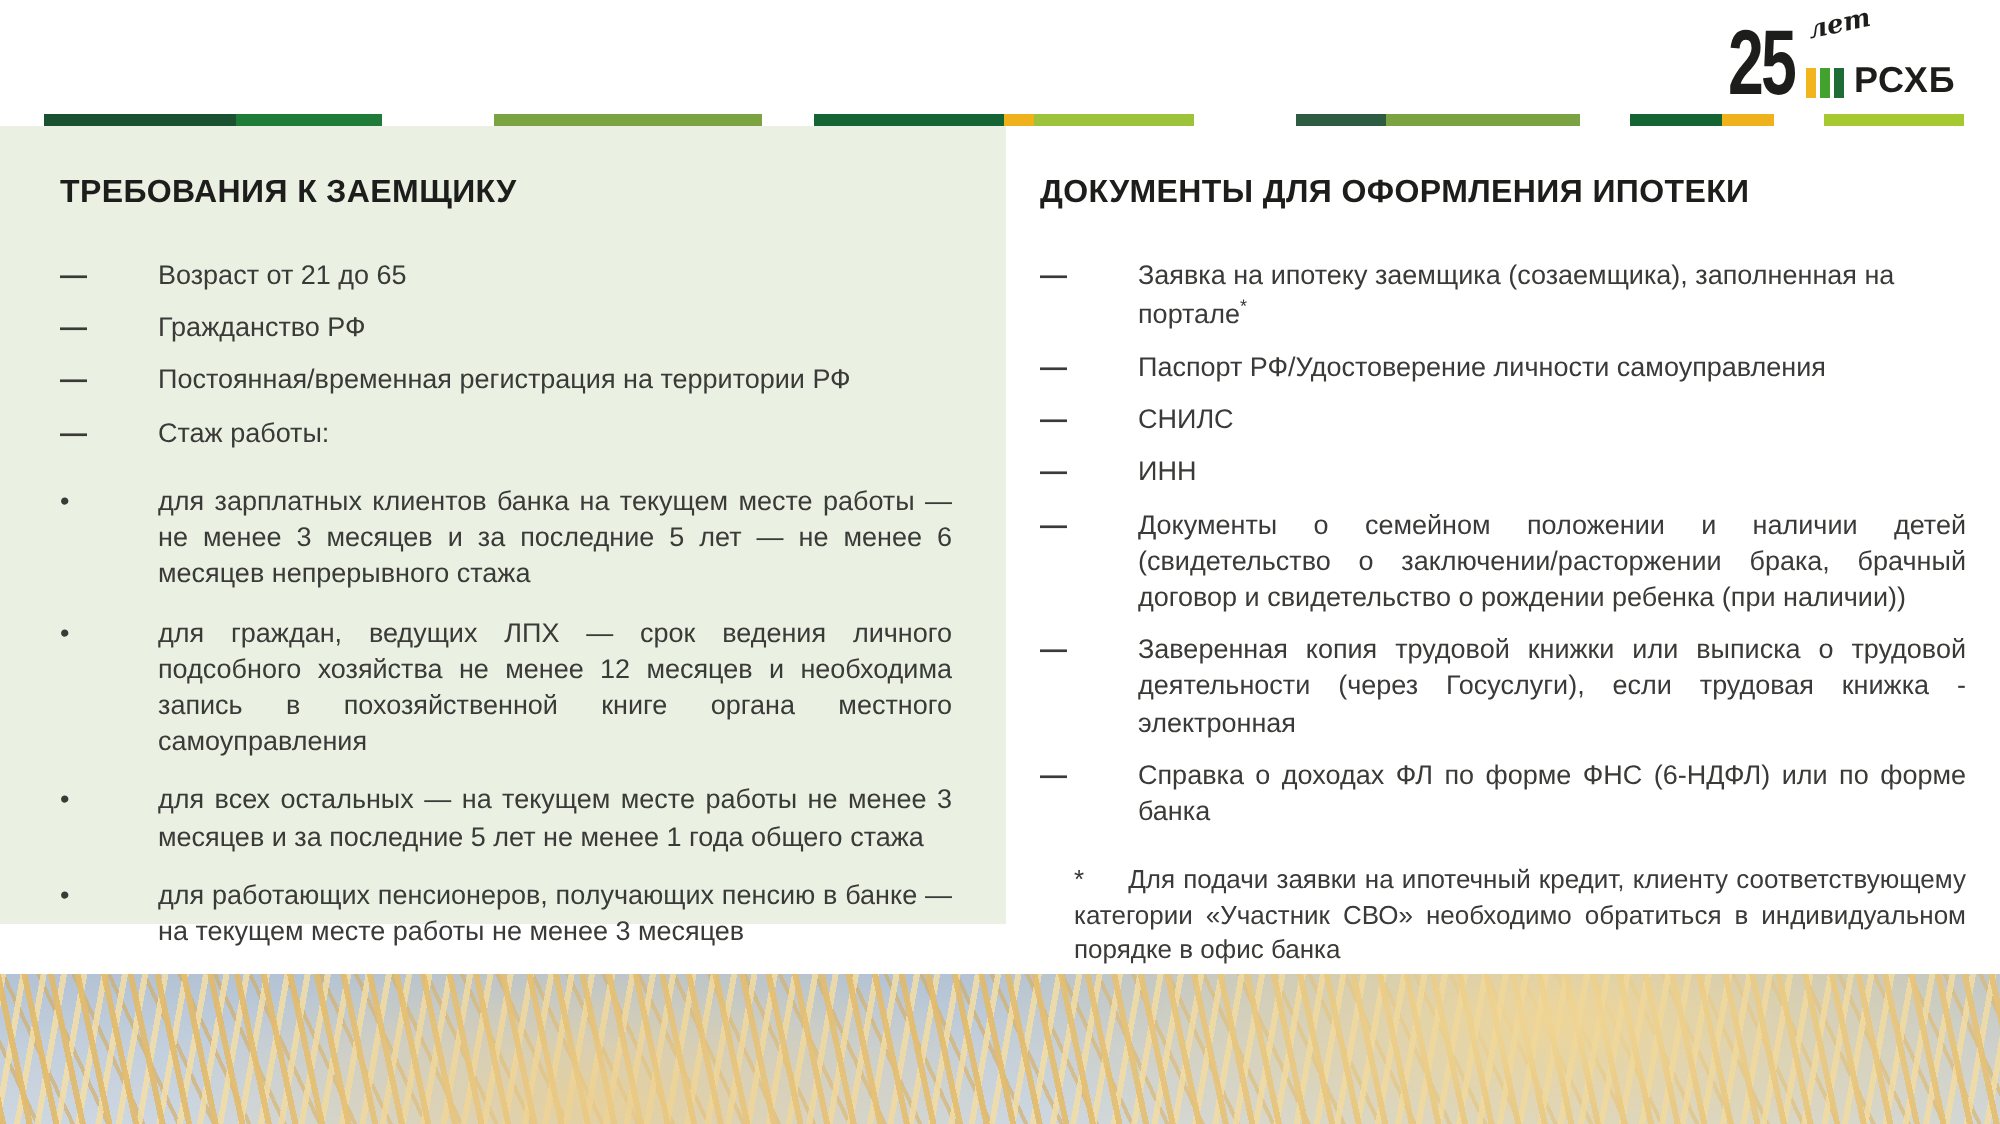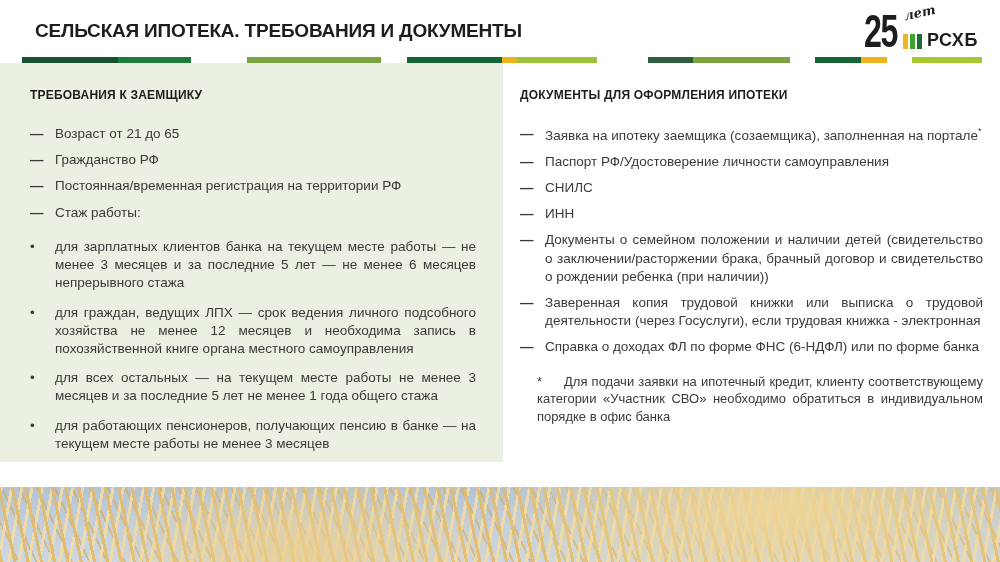--- a/index.html
+++ b/index.html
@@ -22,26 +22,26 @@
 
   
   .divider{position:absolute;top:57px;left:0;width:1000px;height:6px;background:#fff;}
   .divider .seg{position:absolute;top:0;height:6px;}
 
   
   .left-panel{position:absolute;top:63px;left:0;width:503px;height:399px;background:#eaf0e2;
               box-sizing:border-box;padding:25px 27px 0 30px;}
   .right-panel{position:absolute;top:63px;left:503px;width:497px;height:399px;background:#fff;
                box-sizing:border-box;padding:25px 17px 0 17px;}
-  .panel-heading{font-size:12px;font-weight:bold;color:#1d1d1b;letter-spacing:0.2px;margin:0 0 23px 0;}
+  .panel-heading{font-size:16px;font-weight:bold;color:#1d1d1b;letter-spacing:0.2px;margin:0 0 23px 0;}
 
   .item{display:flex;font-size:13.5px;line-height:1.35;margin-bottom:8px;}
   .item .marker{flex:0 0 25px;color:#3a3a38;}
   .item .marker.dash{font-weight:bold;letter-spacing:-1px;}
-  .item .txt{flex:1;text-align:justify;}
+  .item .txt{flex:1;text-align:justify;margin-left:24px;}
   .item.single .txt{text-align:left;}
   .bullet-list{margin-top:16px;}
   .bullet-list .item{margin-bottom:11px;}
   sup{font-size:9px;}
 
   .footnote{margin:16px 0 0 17px;font-size:13px;line-height:1.35;text-align:justify;}
   .footnote .fn-marker{display:inline-block;margin-right:22px;}
 
   
   .banner{position:absolute;top:462px;left:0;right:0;height:25px;background:#fff;
@@ -57,21 +57,20 @@
       repeating-linear-gradient(100deg, rgba(243,222,166,.85) 0 3px, rgba(243,222,166,0) 3px 10px),
       repeating-linear-gradient(65deg, rgba(214,170,88,.6) 0 2px, rgba(214,170,88,0) 2px 16px),
       linear-gradient(180deg,#b3c3d4 0%,#c3cfdc 50%,#cdd7e1 100%);}
 </style>
 </head>
 <body>
 
 <div class="slide">
 
   <div class="header">
-    <div class="page-title">СЕЛЬСКАЯ ИПОТЕКА. ТРЕБОВАНИЯ И ДОКУМЕНТЫ</div>
     <div class="logo">
       <span class="logo-num">25</span>
       <span class="logo-let">лет</span>
       <span class="logo-bars">
           <span class="bar" style="background: rgb(242, 181, 29);"></span>
           <span class="bar" style="background: rgb(67, 162, 46);"></span>
           <span class="bar" style="background: rgb(29, 108, 53);"></span>
         </span>
       <span class="logo-bank">РСХБ</span>
     </div>

